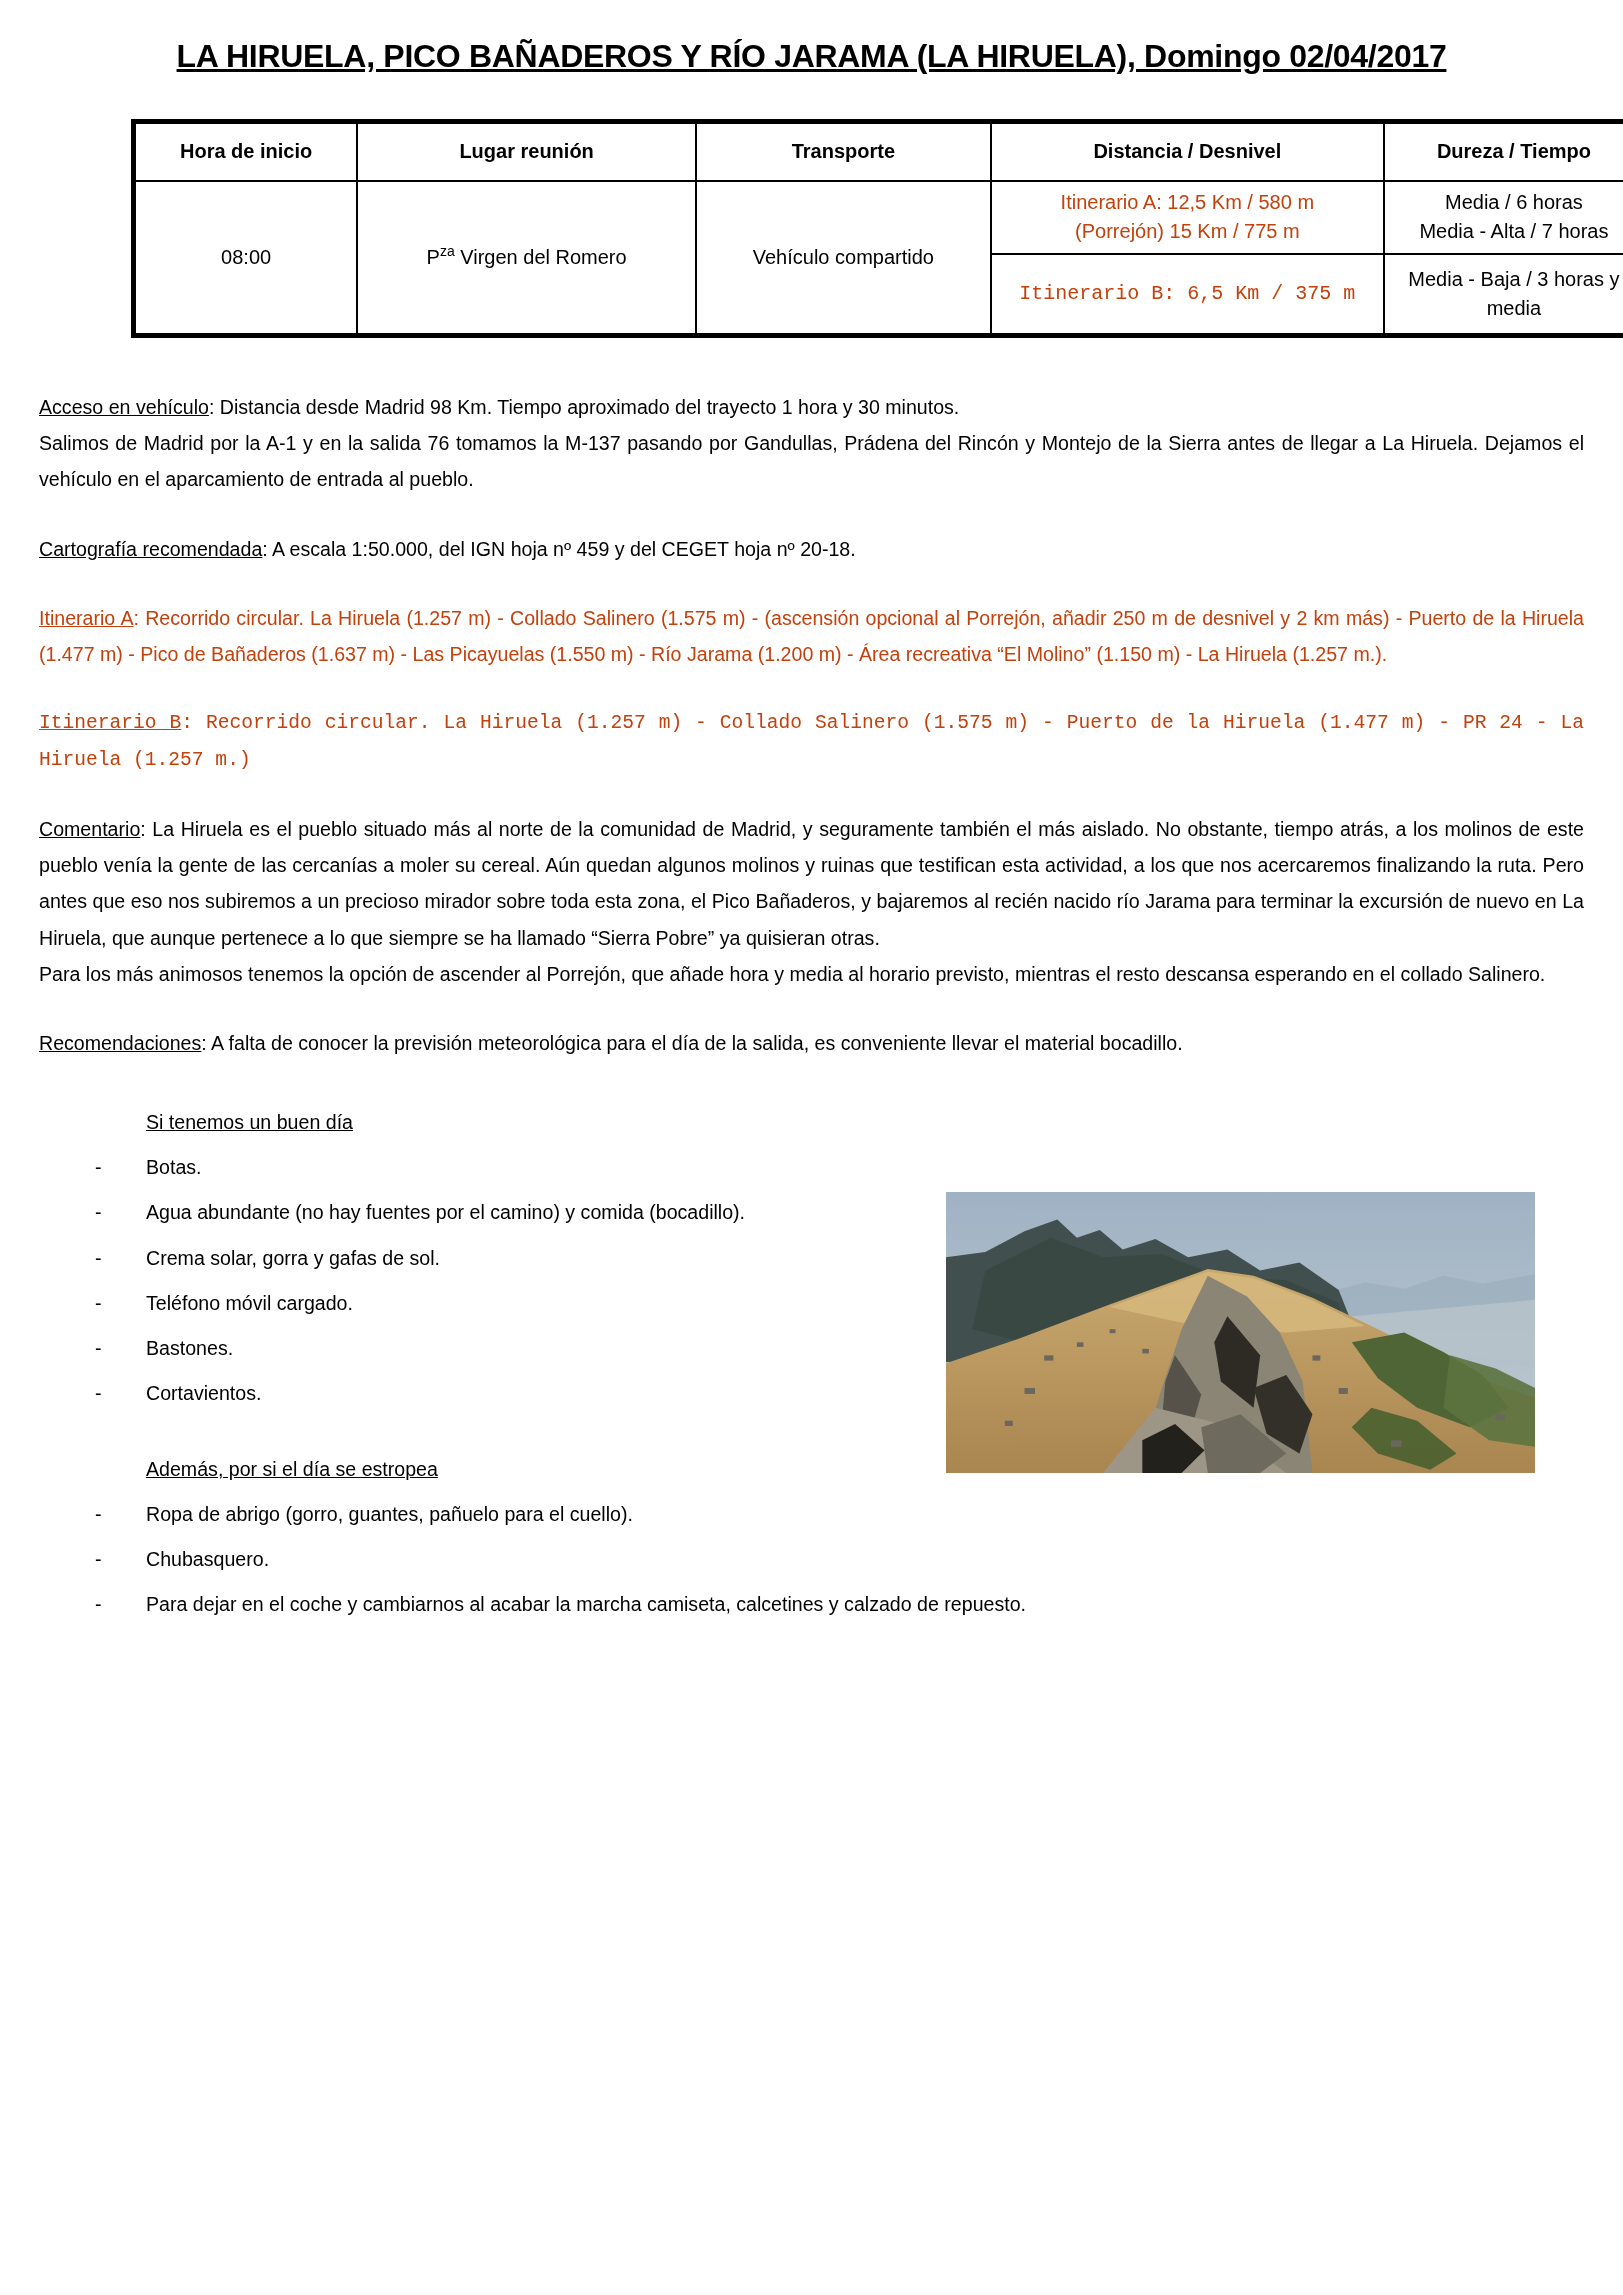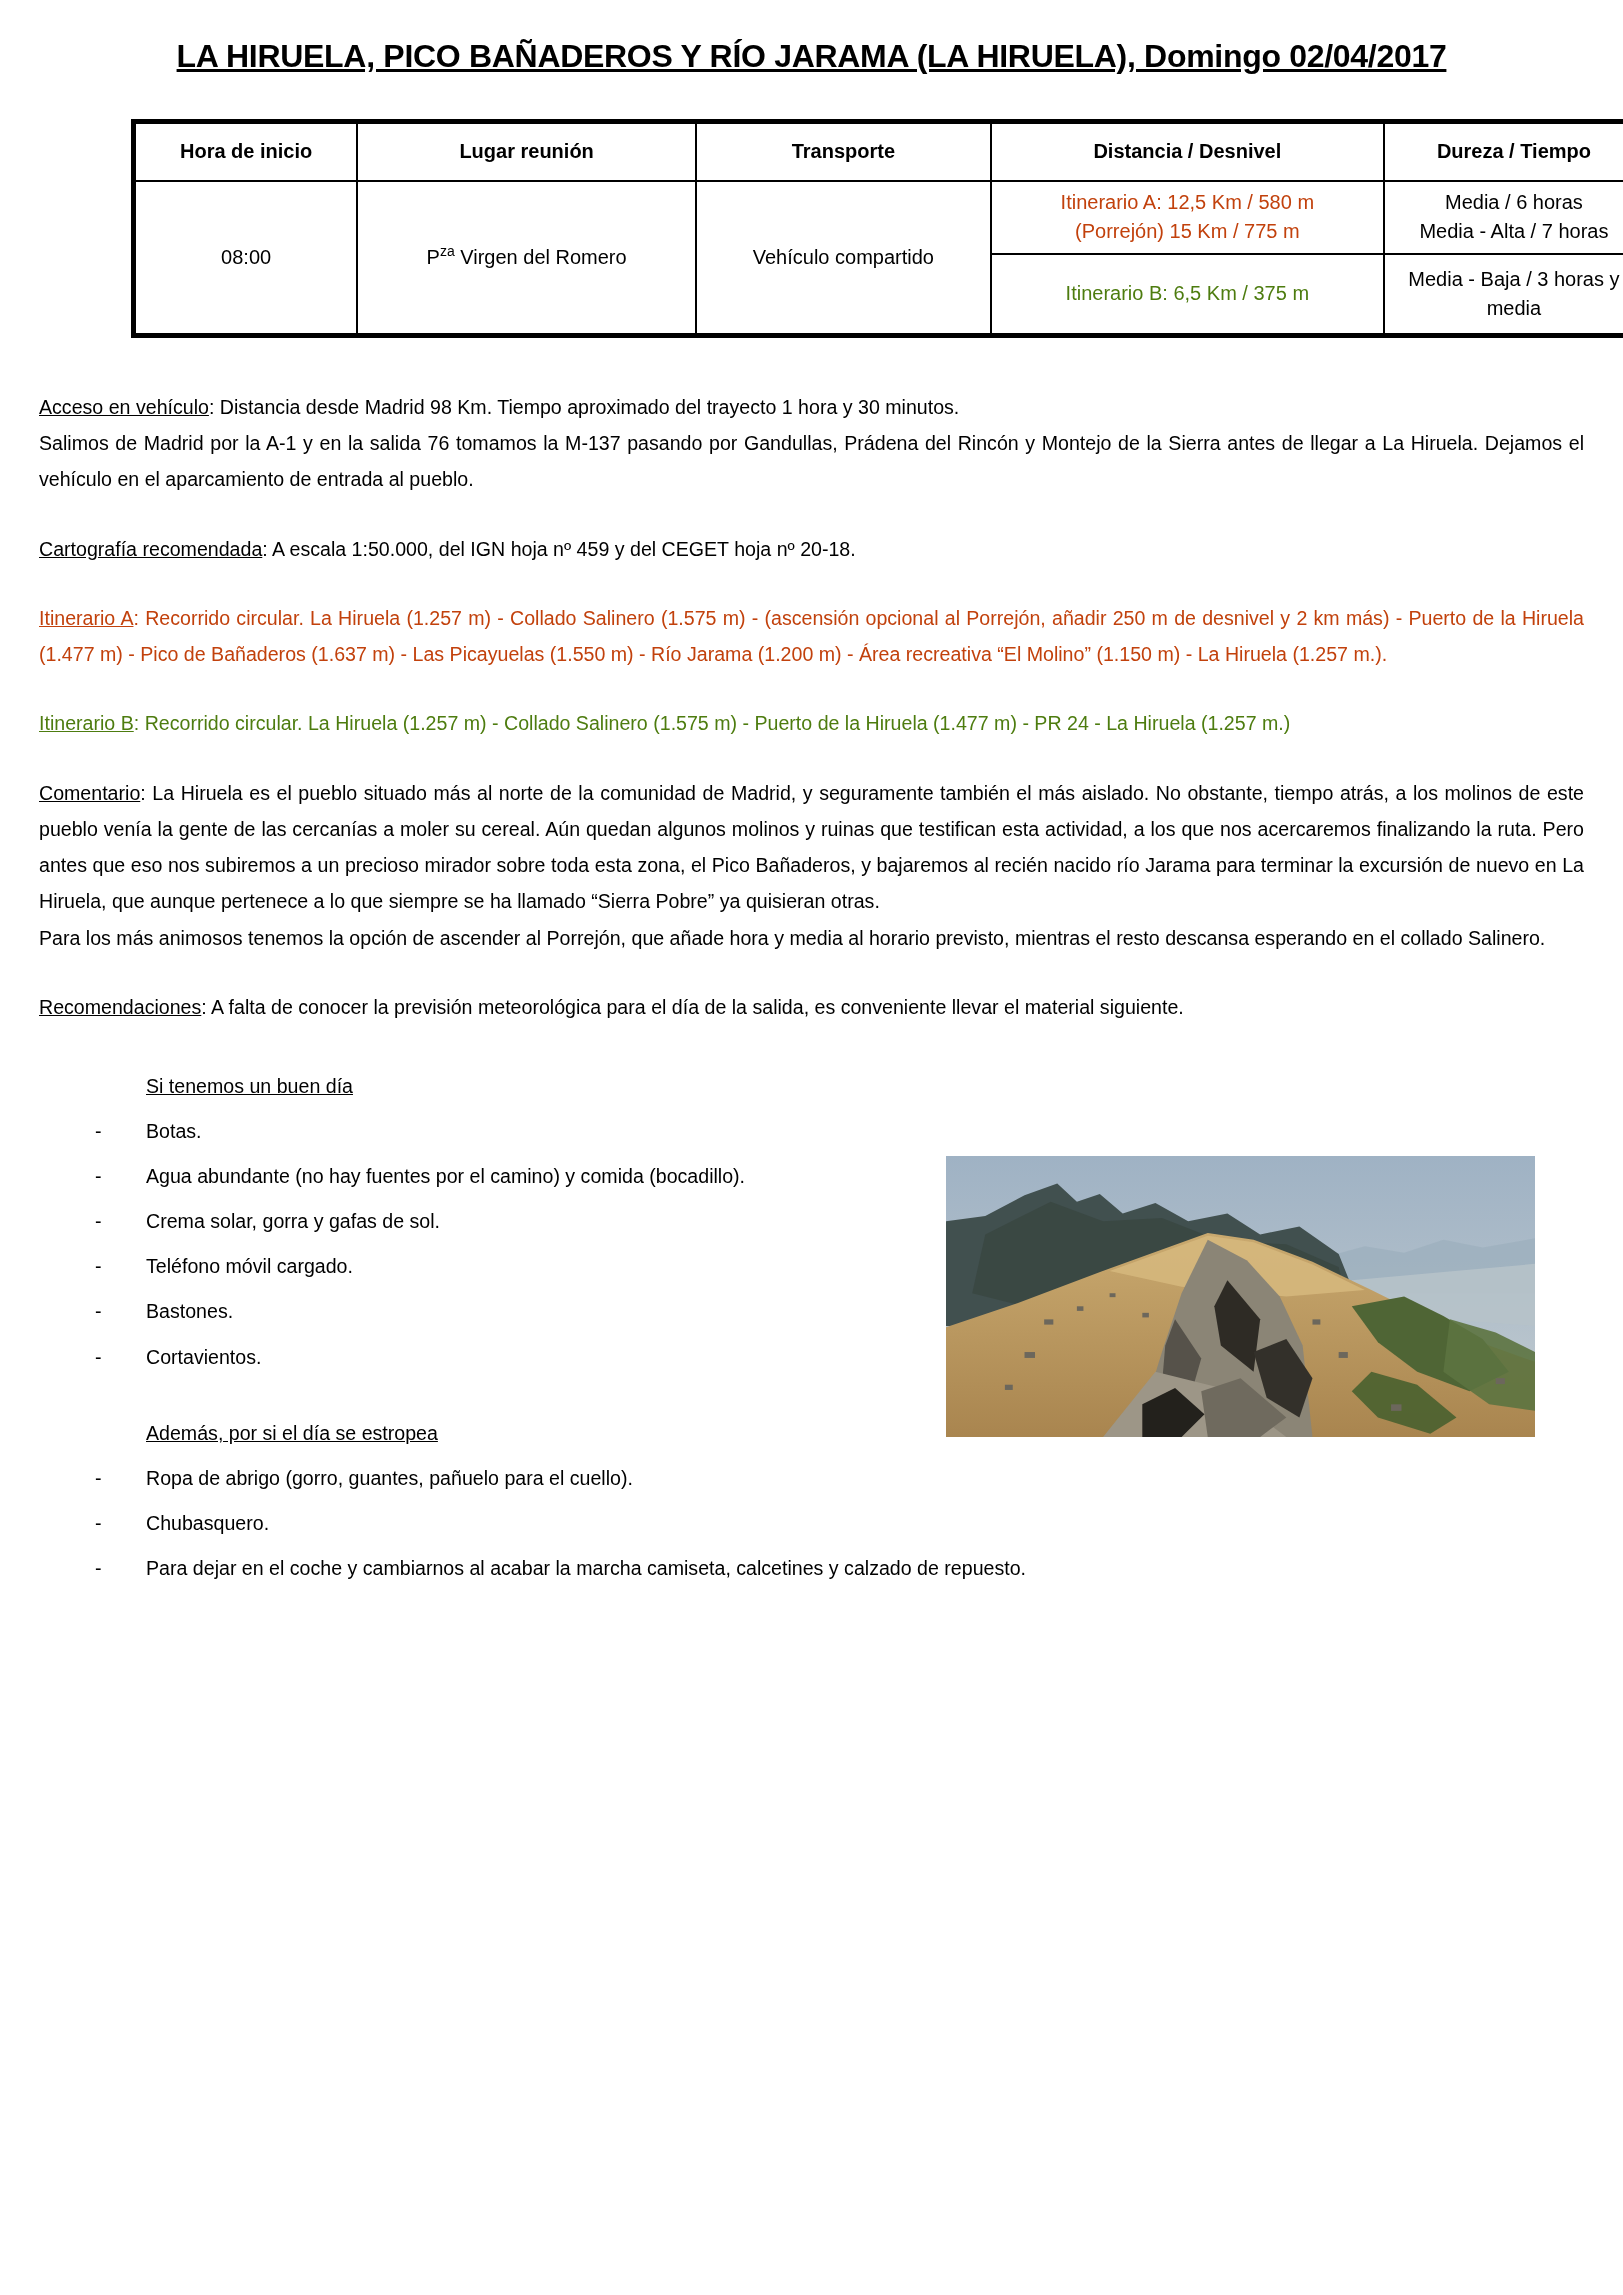--- a/index.html
+++ b/index.html
@@ -35,21 +35,21 @@
     text-align:center; vertical-align:middle;
     font-size:20px; line-height:1.45;
     padding:2.6px 3.9px;
     overflow:hidden;
   }
   table.route thead tr { height:59px; }
   table.route tr.row-a { height:73px; }
   table.route tr.row-b { height:82px; }
   table.route th { font-weight:bold; }
   .navy { color:#c2410c; }
-  .red  { color:#4d7c0f; }
+  .red  { color:#c2410c;font-family:Liberation Mono, monospace; }
   sup.place { font-size:14px; vertical-align:super; line-height:0; }
 
   
   .para {
     width:1545px;
     margin:33px 0 0 0;
     font-size:19.6px; line-height:1.85;
     text-align:justify;
   }
   .para.first { margin-top:51px; }
@@ -129,21 +129,21 @@
     <p class="para first"><span class="lead">Acceso en vehículo</span><span>: Distancia desde Madrid 98 Km. Tiempo aproximado del trayecto 1 hora y 30 minutos.</span><br><span>Salimos de Madrid por la A-1 y en la salida 76 tomamos la M-137 pasando por Gandullas, Prádena del Rincón y Montejo de la Sierra antes de llegar a La Hiruela. Dejamos el vehículo en el aparcamiento de entrada al pueblo.</span></p>
 
     <p class="para"><span class="lead">Cartografía recomendada</span><span>: A escala 1:50.000, del IGN hoja nº 459 y del CEGET hoja nº 20-18.</span></p>
 
     <p class="para navy"><span class="lead">Itinerario A</span><span>: Recorrido circular. La Hiruela (1.257 m) - Collado Salinero (1.575 m) - (ascensión opcional al Porrejón, añadir 250 m de desnivel y 2 km más) - Puerto de la Hiruela (1.477 m) - Pico de Bañaderos (1.637 m) - Las Picayuelas (1.550 m) - Río Jarama (1.200 m) - Área recreativa “El Molino” (1.150 m) - La Hiruela (1.257 m.).</span></p>
 
     <p class="para red"><span class="lead">Itinerario B</span><span>:  Recorrido circular.  La Hiruela (1.257 m) -  Collado Salinero (1.575 m) -  Puerto de la Hiruela (1.477 m) -  PR 24 -  La Hiruela (1.257 m.)</span></p>
 
     <p class="para"><span class="lead">Comentario</span><span>: La Hiruela es el pueblo situado más al norte de la comunidad de Madrid, y seguramente también el más aislado. No obstante, tiempo atrás, a los molinos de este pueblo venía la gente de las cercanías a moler su cereal. Aún quedan algunos molinos y ruinas que testifican esta actividad, a los que nos acercaremos finalizando la ruta. Pero antes que eso nos subiremos a un precioso mirador sobre toda esta zona, el Pico Bañaderos, y bajaremos al recién nacido río Jarama para terminar la excursión de nuevo en La Hiruela, que aunque pertenece a lo que siempre se ha llamado “Sierra Pobre” ya quisieran otras.</span><br><span>Para los más animosos tenemos la opción de ascender al Porrejón, que añade hora y media al horario previsto, mientras el resto descansa esperando en el collado Salinero.</span></p>
 
-    <p class="para"><span class="lead">Recomendaciones</span><span>: A falta de conocer la previsión meteorológica para el día de la salida, es conveniente llevar el material siguiente.</span></p>
+    <p class="para"><span class="lead">Recomendaciones</span><span>: A falta de conocer la previsión meteorológica para el día de la salida, es conveniente llevar el material bocadillo.</span></p>
 
     <div class="lists-region clearfix">
 
       <div class="photo">
         <svg viewBox="0 0 900 430" preserveAspectRatio="none">
           <defs>
             <linearGradient id="sky" x1="0" y1="0" x2="0" y2="1">
               <stop offset="0" stop-color="#9fb2c4"></stop>
               <stop offset="0.6" stop-color="#b4c1cb"></stop>
               <stop offset="1" stop-color="#c6ced2"></stop>

